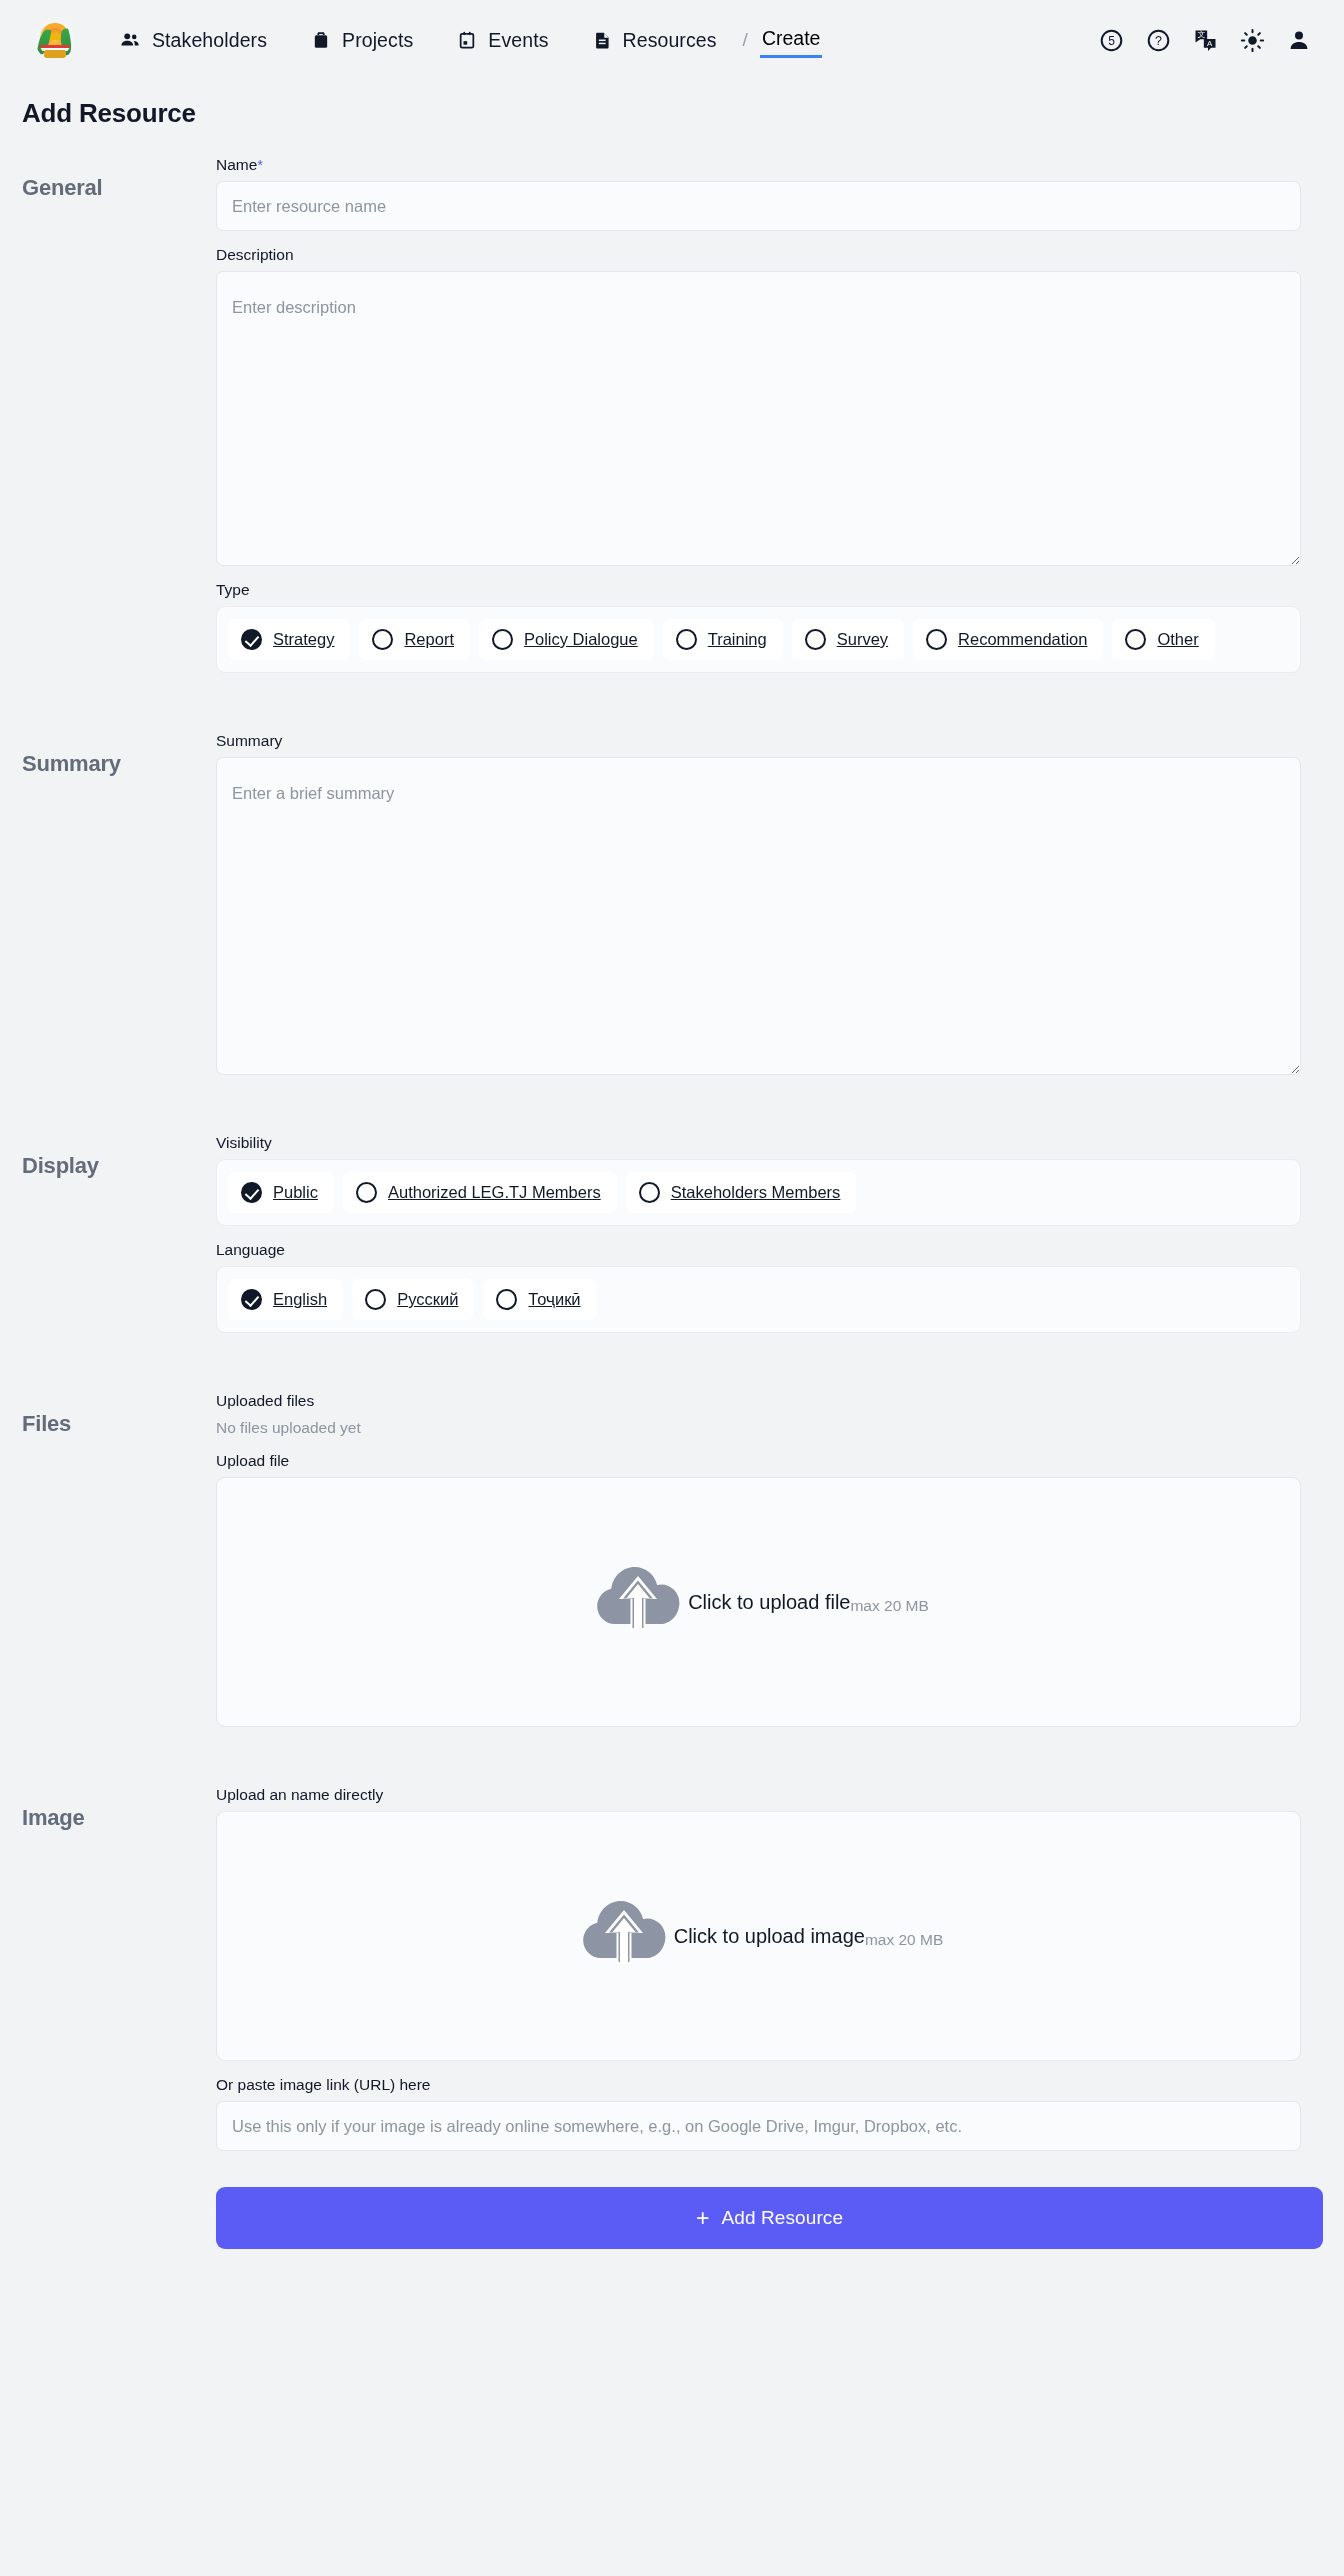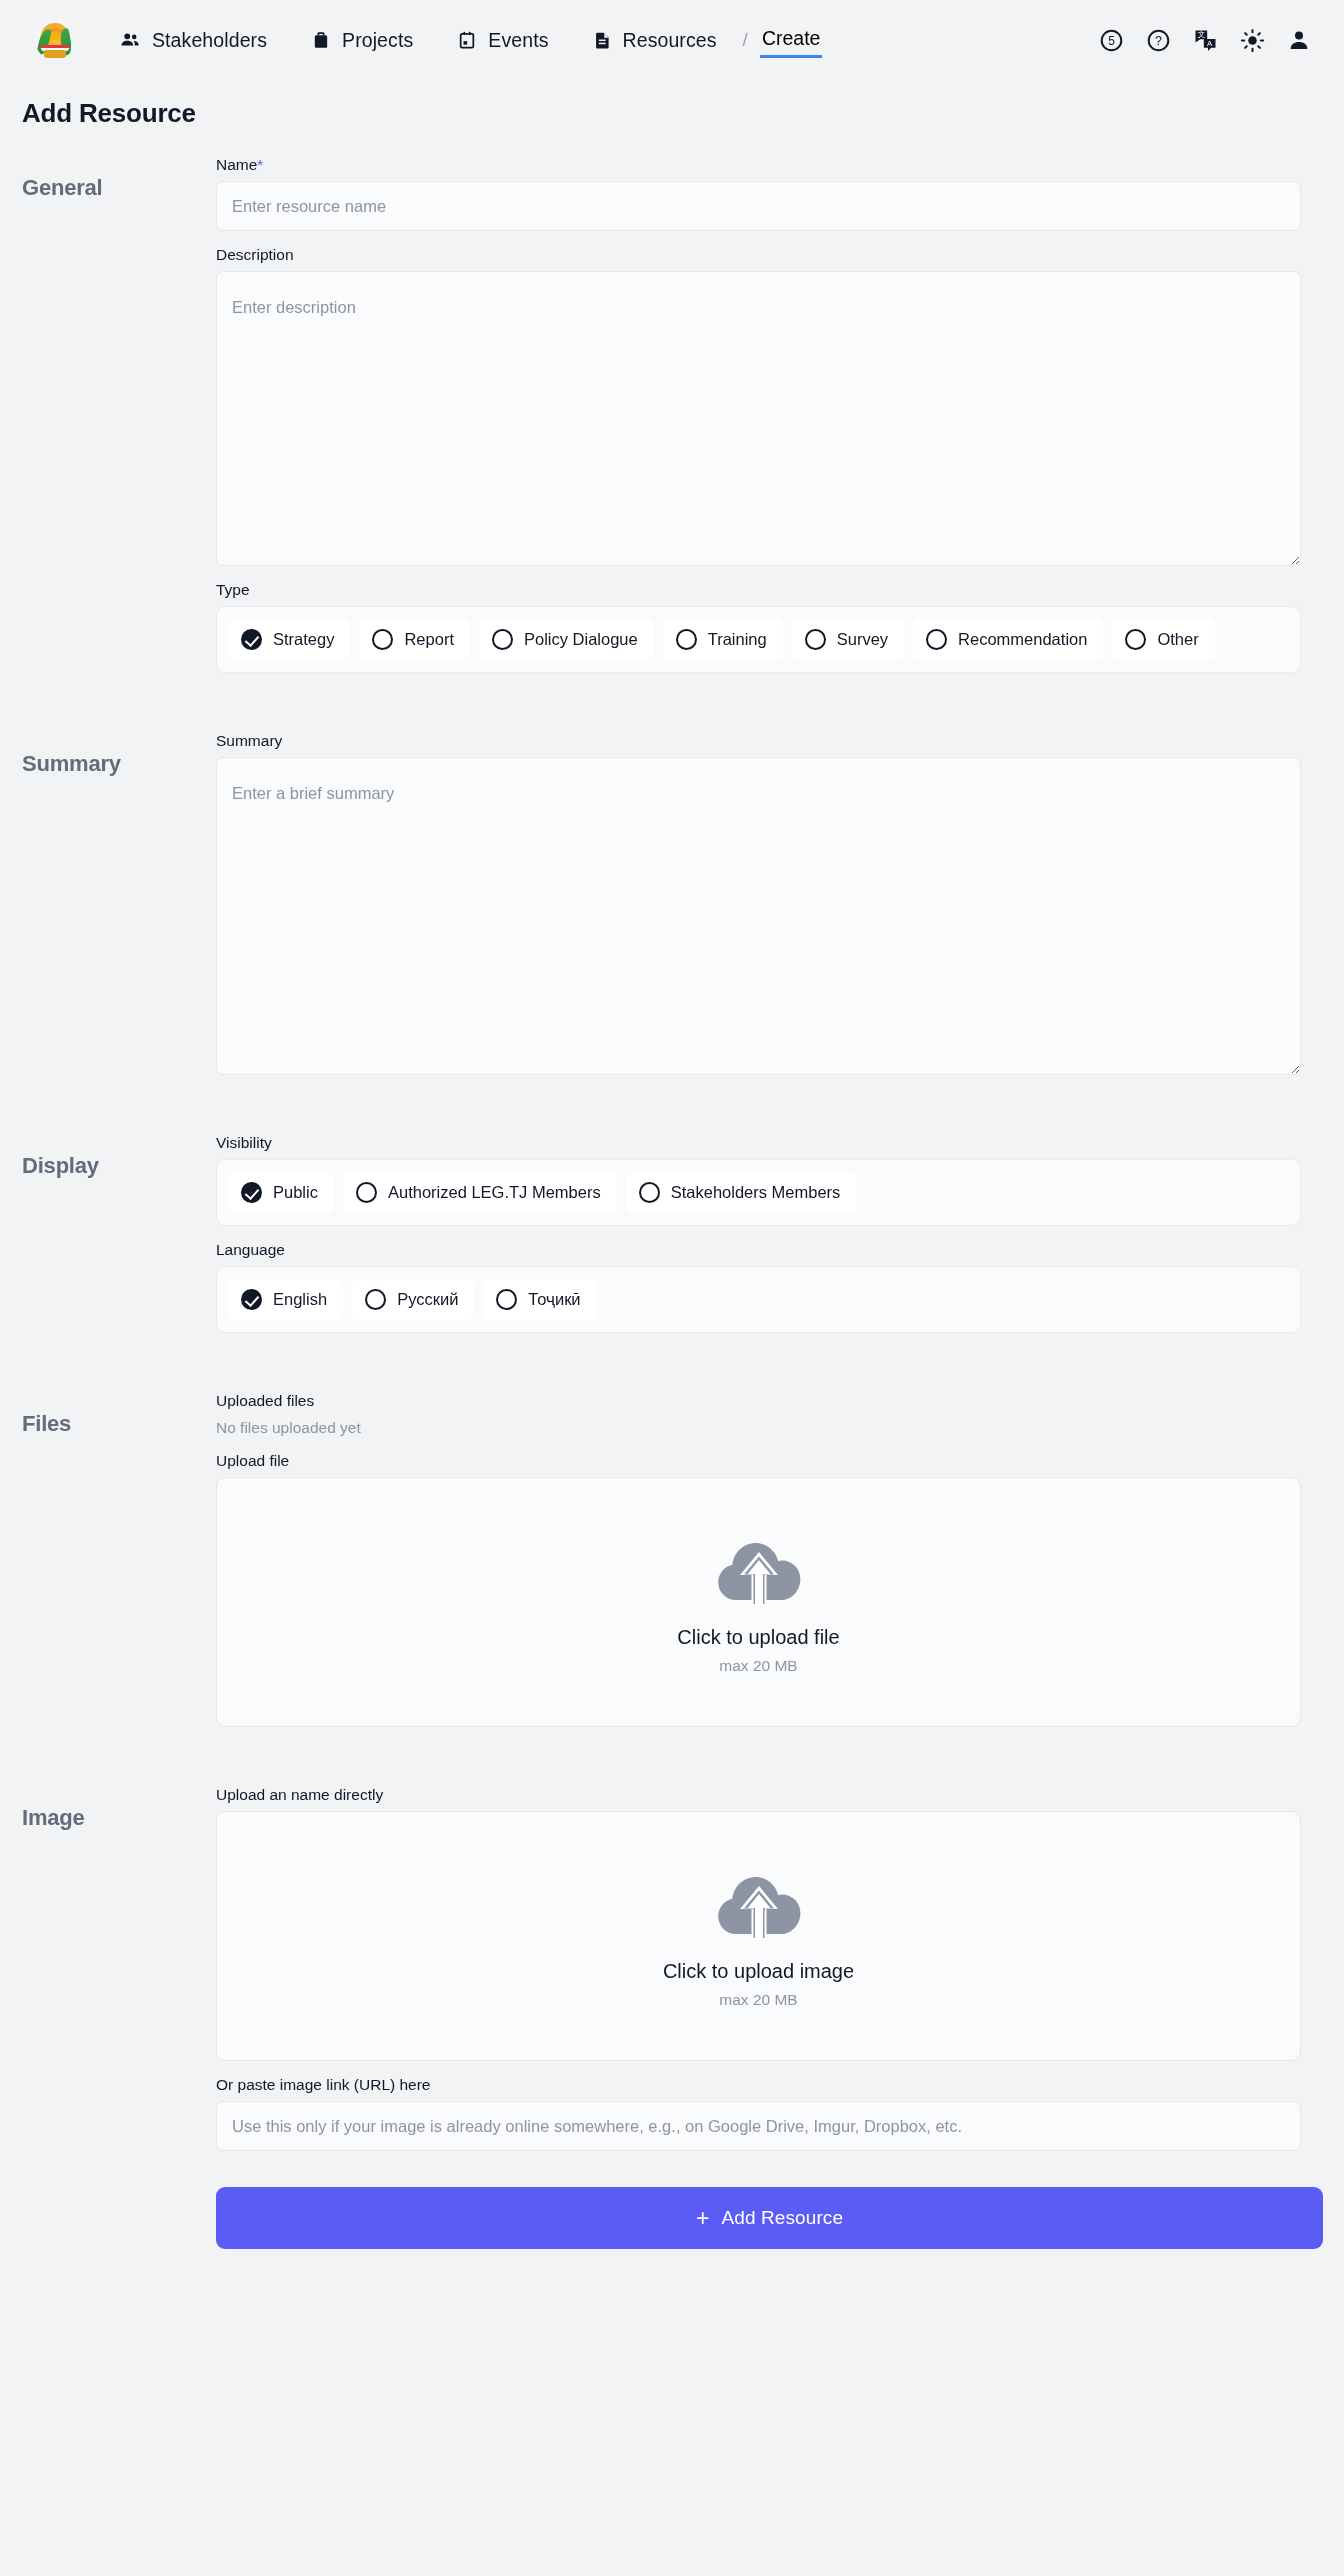--- a/index.html
+++ b/index.html
@@ -166,20 +166,21 @@
     display: inline-flex;
     align-items: center;
     gap: 11px;
     background: #ffffff;
     border-radius: 7px;
     padding: 10px 16px 10px 13px;
     font-size: 16.5px;
     color: #111827;
     cursor: pointer;
     white-space: nowrap;
+    text-decoration: underline;
   }
   .radio-mark {
     width: 21px; height: 21px; flex: 0 0 21px;
     border-radius: 50%;
     border: 2.5px solid #111827;
     background: transparent;
     position: relative;
   }
   .radio-chip.checked .radio-mark {
     background: #111827;
@@ -197,21 +198,21 @@
 
   .muted { font-size: 15.5px; color: #8d95a1; padding: 2px 0 0 0; }
 
   
   .dropzone {
     background: #fafbfc;
     border: 1px solid #e3e6ea;
     border-radius: 9px;
     height: 250px;
     display: flex;
-    flex-direction: column;
+    flex-direction: row;
     align-items: center;
     justify-content: center;
     gap: 0;
     cursor: pointer;
   }
   .dz-icon { margin-bottom: 16px; }
   .dz-title { font-size: 20px; color: #111827; }
   .dz-sub { font-size: 15.5px; color: #8d95a1; margin-top: 8px; }
 
   

